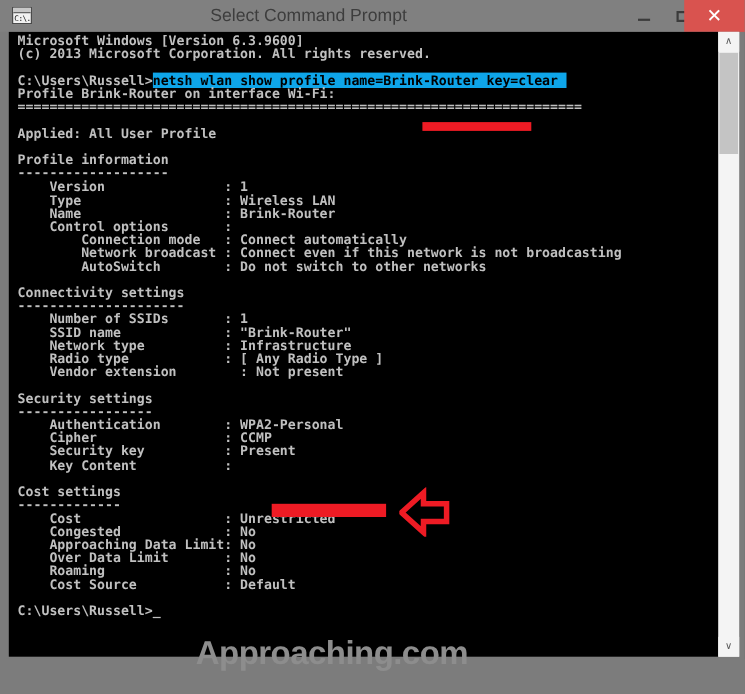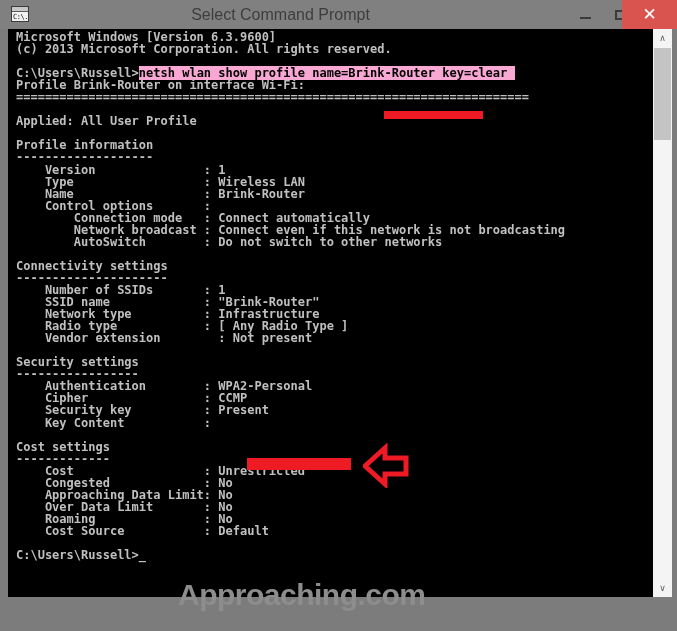--- a/index.html
+++ b/index.html
@@ -124,21 +124,21 @@
     left: 8px; top: 2px;
     font-family: "DejaVu Sans Mono", monospace;
     font-size: 12px;
     line-height: 12.05px;
     color: #c0c0c0;
     white-space: pre;
     letter-spacing: 0px;
     font-weight: bold;
   }
   .sel {
-    background: #f9a8d4;
+    background: #0ea5e9;
     color: #000000;
   }
 
   
   #scrollbar {
     position: absolute;
     left: 648px; top: 0px;
     width: 19px;
     height: 568px;
     background: #f4f4f4;

